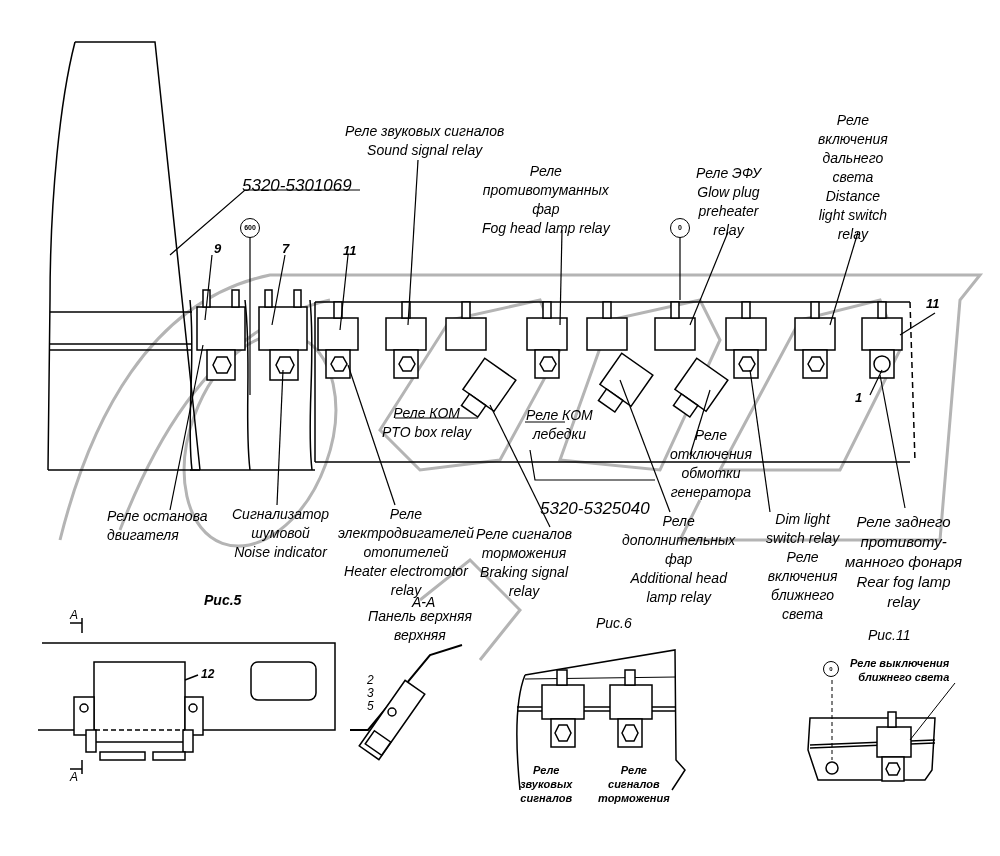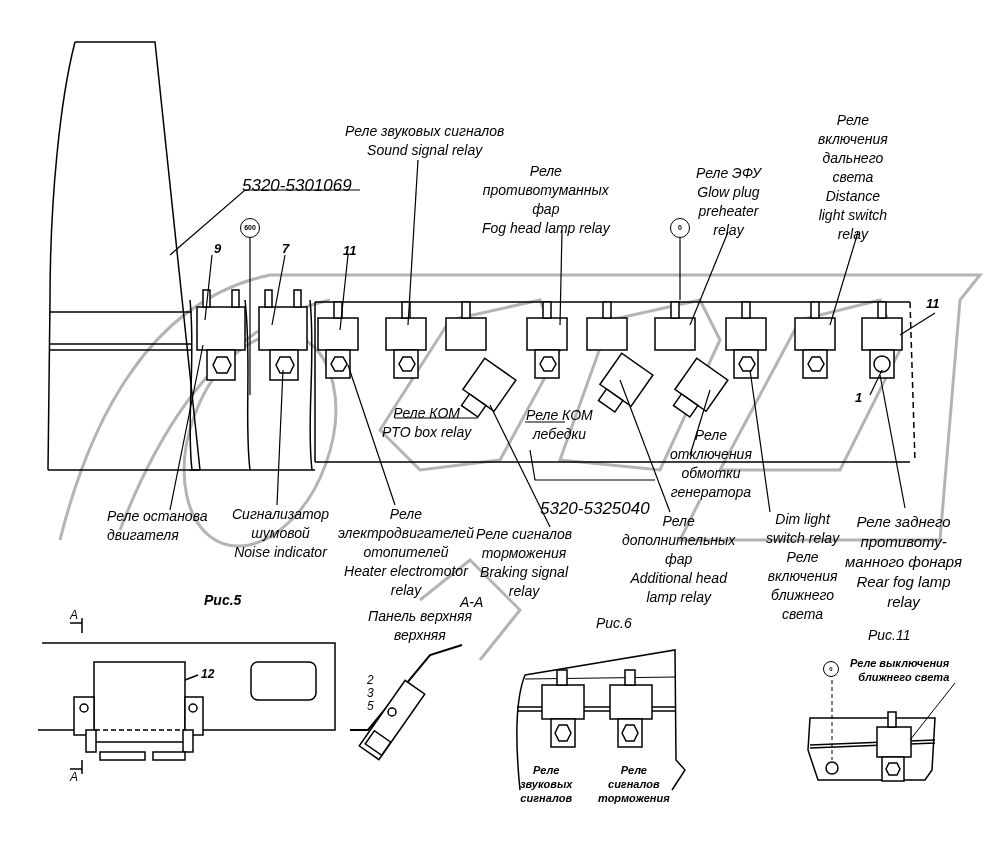--- a/index.html
+++ b/index.html
@@ -307,21 +307,21 @@
   <div>противоту-</div>
   <div>манного фонаря</div>
   <div>Rear fog lamp</div>
   <div>relay</div>
 </div>
 
 <div class="lbl big" style="left:204px;top:591px;font-weight:bold;">Рис.5</div>
 <div class="lbl" style="left:70px;top:607px;font-size:12px;">A</div>
 <div class="lbl" style="left:70px;top:769px;font-size:12px;">A</div>
 <div class="lbl num" style="left:201px;top:666px;font-size:12px;">12</div>
-<div class="lbl big" style="left:412px;top:593px;margin-left:48px;">A-A</div>
+<div class="lbl big" style="left:412px;top:593px;">A-A</div>
 <div class="lbl big" style="left:368px;top:607px;">
   <div>Панель верхняя</div>
   <div>верхняя</div>
 </div>
 <div class="lbl" style="left:367px;top:674px;font-size:12px;line-height:13px;text-align:left;">
   <div>2</div>
   <div>3</div>
   <div>5</div>
 </div>
 

